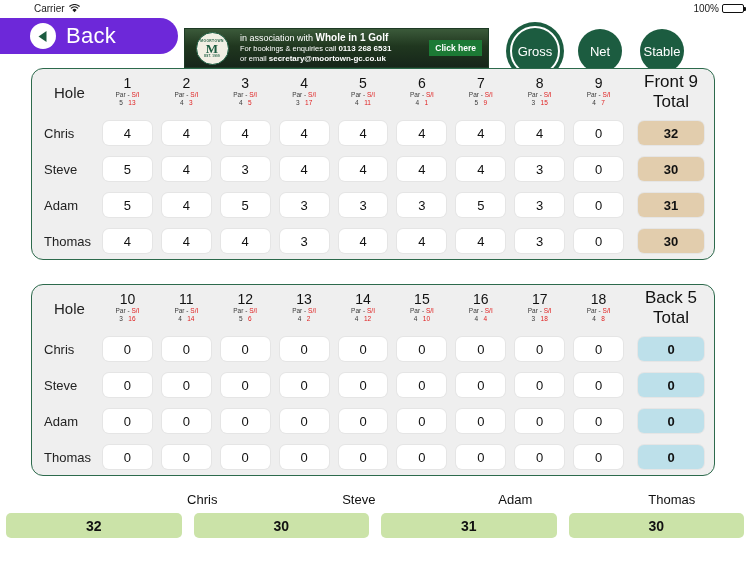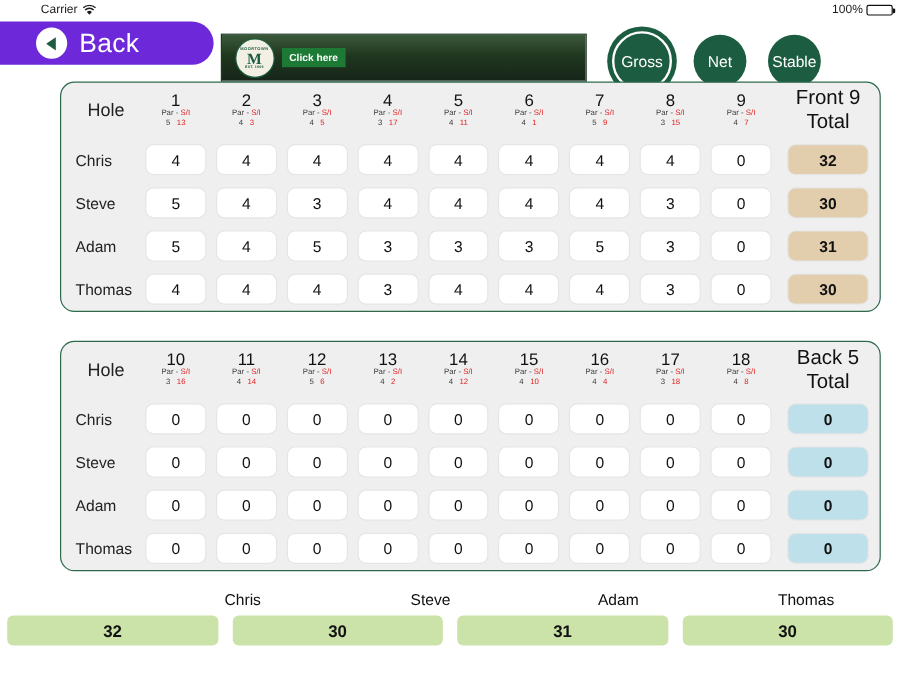--- a/index.html
+++ b/index.html
@@ -123,21 +123,21 @@
   }
   .mode-tab.selected::after {
     content:""; position: absolute; left: 50%; transform: translateX(-50%);
     bottom: -12px; width: 32px; height: 16px; background: #1c5c40;
     border-radius: 0 0 8px 8px; z-index: -1;
   }
 
   
   .card {
     position: absolute;
-    left: 50px; width: 684px;
+    left: 31px; width: 684px;
     background: #efefef;
     border: 1px solid #2d6a4c;
     border-radius: 12px;
   }
   #card-front { top: 68px; height: 192px; }
   #card-back  { top: 284px; height: 192px; }
 
   .grid { width: 100%; height: 100%; display: flex; flex-direction: column; }
 
   .row { display: flex; align-items: center; }
@@ -221,20 +221,31 @@
   </div>
 
   <div class="banner">
     <div class="banner-logo">
       <div class="crest">
         <span class="crest-top">MOORTOWN</span>
         <span class="crest-m">M</span>
         <span class="crest-bot">EST. 1909</span>
       </div>
     </div>
+    <div class="banner-text">
+      <div class="banner-l1">
+        <span>in association with </span><b>Whole in 1 Golf</b>
+      </div>
+      <div class="banner-l2">
+        <span>For bookings &amp; enquiries call </span><b>0113 268 6531</b>
+      </div>
+      <div class="banner-l3">
+        <span>or email </span><b>secretary@moortown-gc.co.uk</b>
+      </div>
+    </div>
     <div class="click-here">Click here</div>
   </div>
 
   <div class="mode-tabs">
     <div class="mode-tab selected">
       <span>Gross</span>
     </div>
     <div class="mode-tab">
       <span>Net</span>
     </div>

